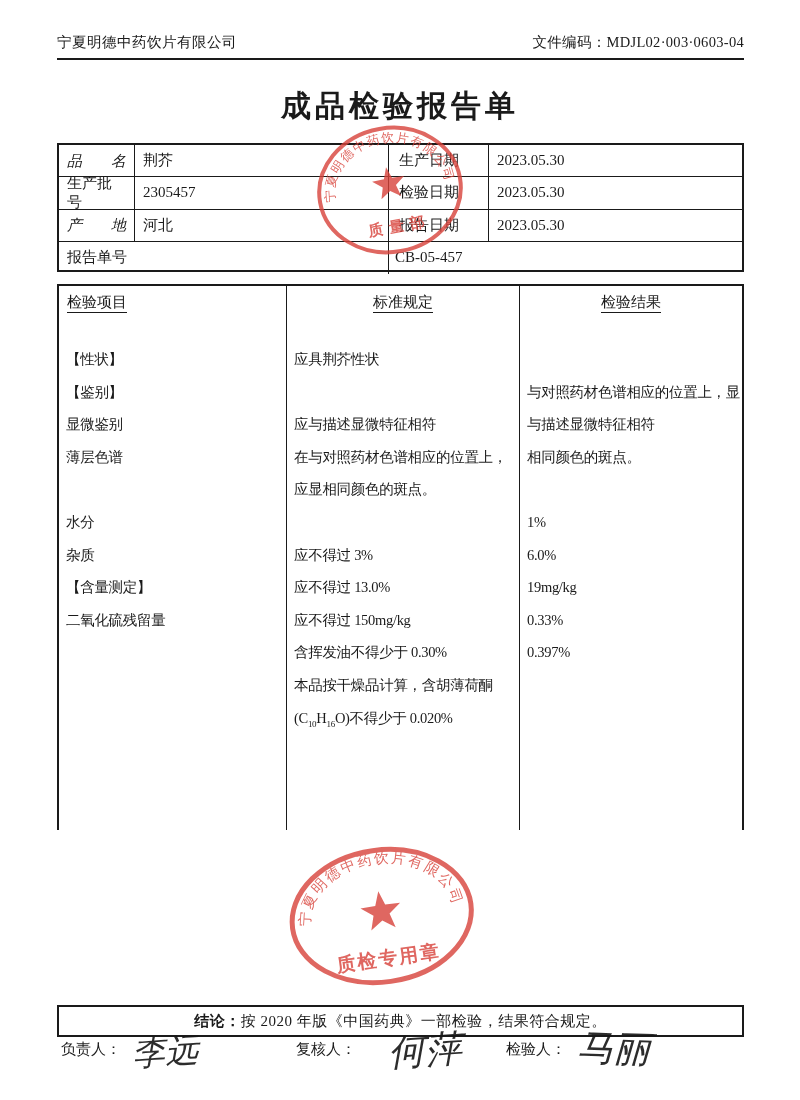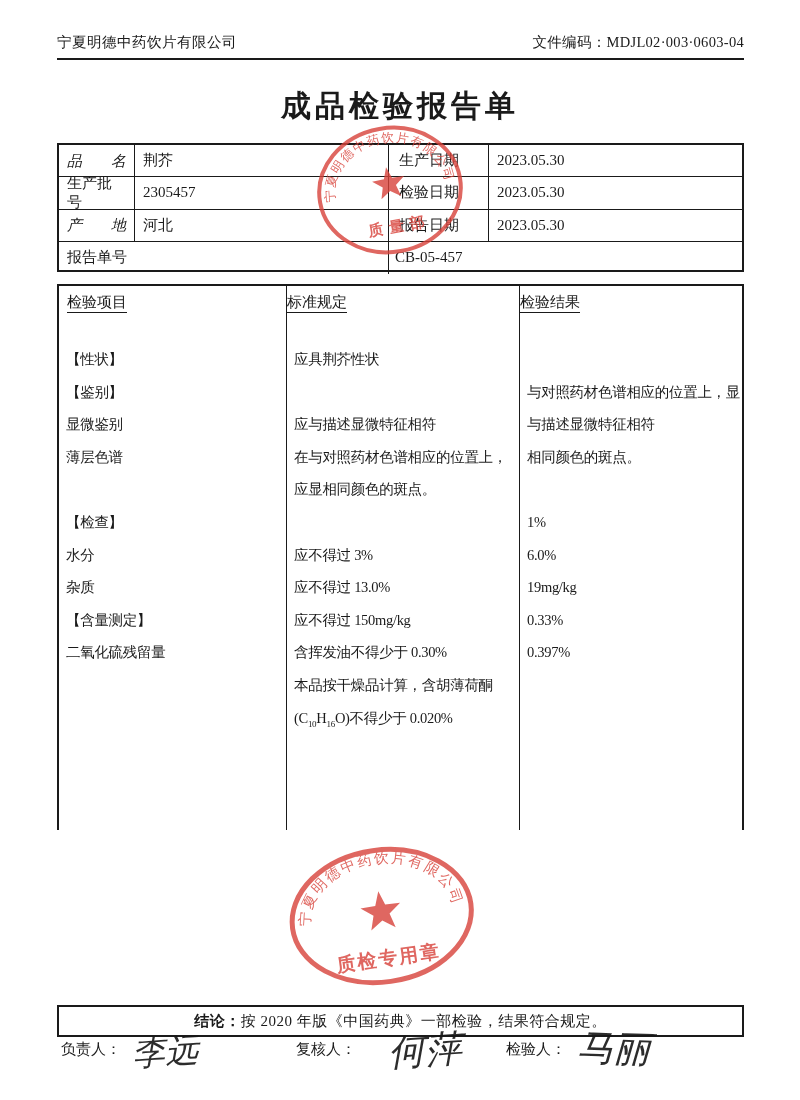--- a/index.html
+++ b/index.html
@@ -26,21 +26,21 @@
   .t1 .dlab{padding-left:10px;}
   .t1 .spread{display:block;line-height:30px;text-align:justify;text-align-last:justify;font-style:italic;}
   .t1 .span2{grid-column:span 2;}
 
   
   .t2{position:absolute;left:57px;top:284px;width:687px;height:546px;
       display:grid;grid-template-columns:228px 233px 1fr;
       border:2px solid #1a1a1a;border-bottom:none;box-sizing:border-box;font-size:14.5px;}
   .t2 .col{position:relative;border-right:1.5px solid #1a1a1a;box-sizing:border-box;overflow:hidden;}
   .t2 .col.last{border-right:none;}
-  .t2 .chead{position:absolute;top:7px;left:0;width:100%;text-align:left;font-size:15px;}
+  .t2 .chead{position:absolute;top:7px;left:0;width:100%;text-align:center;font-size:15px;}
   .t2 .chead.left{text-align:left;padding-left:8px;box-sizing:border-box;}
   .t2 .chead span{text-decoration:underline;text-underline-offset:5px;}
   .t2 .lines{position:absolute;top:57px;left:0;width:100%;}
   .tline{height:32.6px;line-height:32.6px;padding:0 7px;white-space:nowrap;letter-spacing:-0.3px;}
   .tline sub{font-size:9px;}
 
   
   .concl{position:absolute;left:57px;top:1005px;width:687px;height:32px;
          border:2px solid #1a1a1a;box-sizing:border-box;display:flex;align-items:center;
          justify-content:center;font-size:15px;letter-spacing:.5px;}
@@ -92,21 +92,20 @@
 
   <div class="t2">
     <div class="col">
       <div class="chead left"><span>检验项目</span></div>
       <div class="lines">
           <div class="tline">【性状】</div>
           <div class="tline">【鉴别】</div>
           <div class="tline">显微鉴别</div>
           <div class="tline">薄层色谱</div>
           <div class="tline"></div>
-          <div class="tline">【检查】</div>
           <div class="tline">水分</div>
           <div class="tline">杂质</div>
           <div class="tline">【含量测定】</div>
           <div class="tline">二氧化硫残留量</div>
           <div class="tline"></div>
           <div class="tline"></div>
         </div>
     </div>
     <div class="col">
       <div class="chead"><span>标准规定</span></div>

